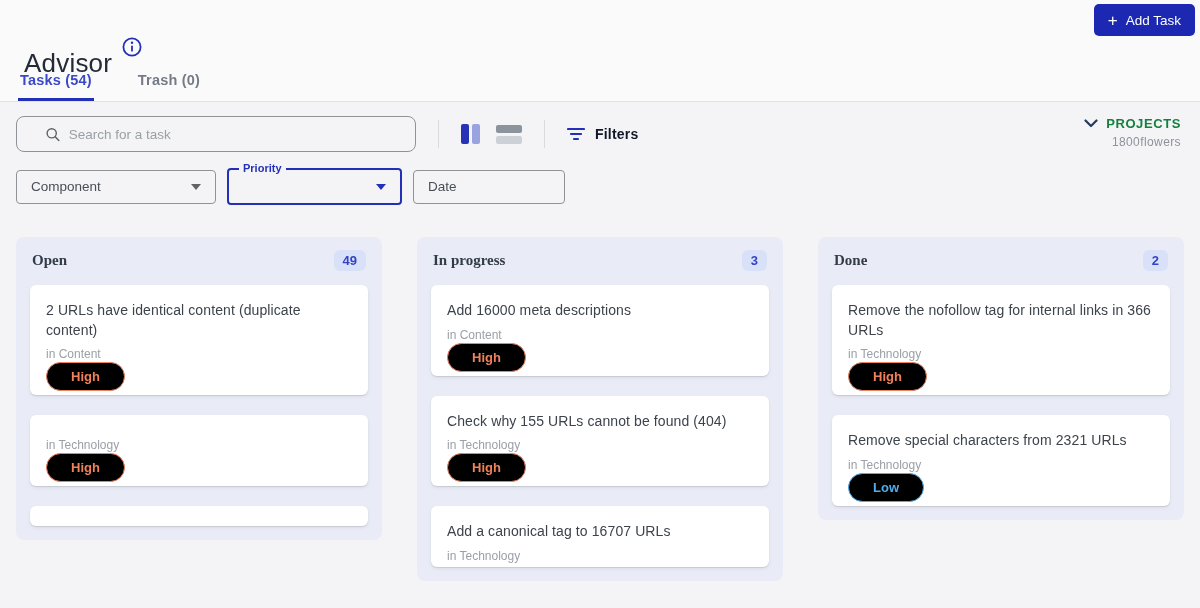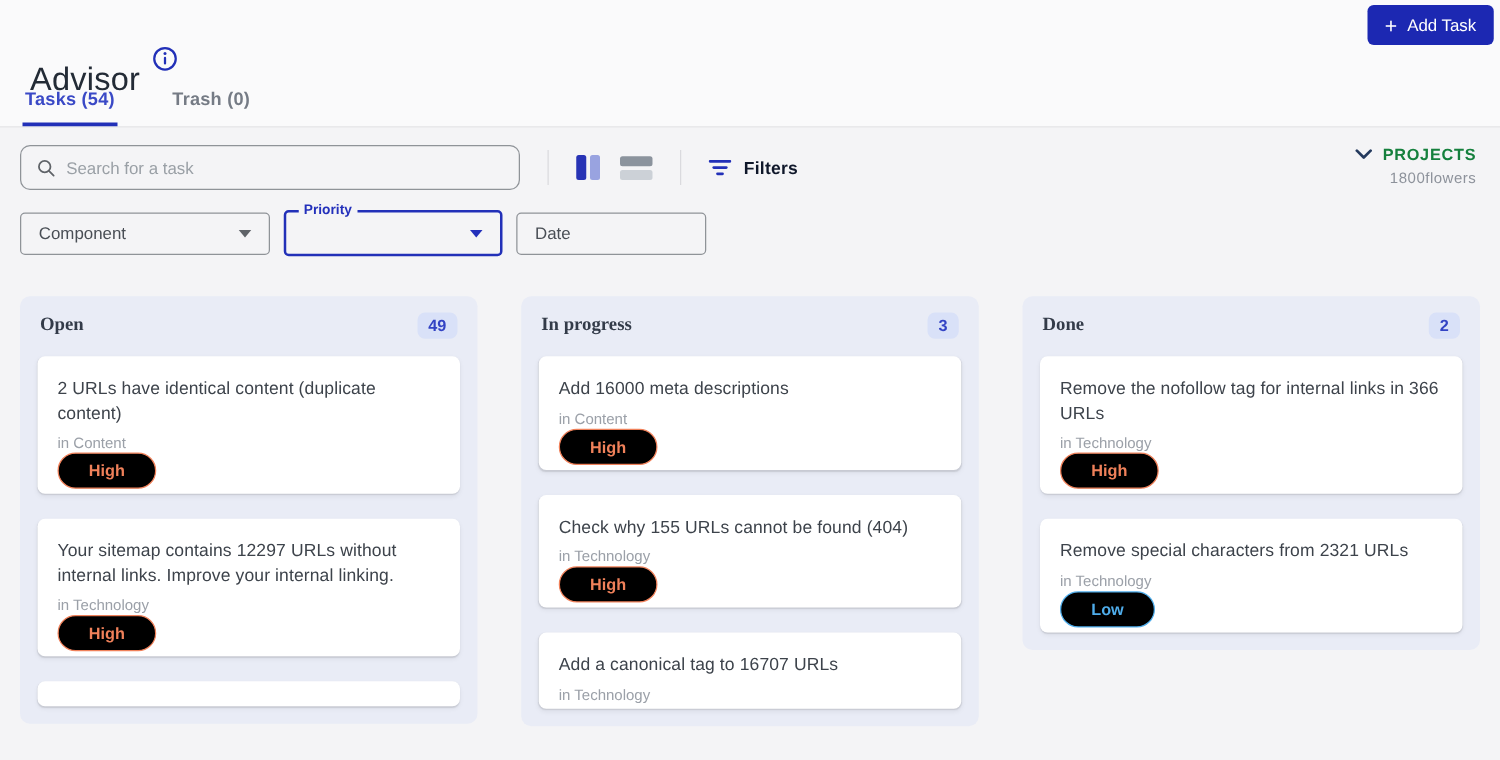--- a/index.html
+++ b/index.html
@@ -51,21 +51,21 @@
   
   .toolbar {
     display: flex; align-items: center;
     padding: 14px 16px 8px 16px;
     position: relative; height: 58px;
   }
   .search-box {
     width: 400px; height: 36px;
     border: 1px solid #8f9398; border-radius: 8px;
     display: flex; align-items: center;
-    padding: 0 12px; gap: 8px; background: transparent; justify-content: center;
+    padding: 0 28px; gap: 8px; background: transparent; justify-content: center;
   }
   .search-box input {
     border: none; outline: none; background: transparent;
     font-size: 13.5px; color: #3c4043; width: 100%;
     font-family: inherit;
   }
   .search-box input::placeholder { color: #9aa0a6; }
   .v-div { width: 1px; height: 28px; background: #dadade; margin: 0 22px; }
   .view-toggles { display: flex; align-items: center; gap: 16px; }
   .kanban-icon { display: flex; gap: 3px; cursor: pointer; }
@@ -230,21 +230,20 @@
       <span class="count-badge">49</span>
     </div>
     <div class="cards">
   <div class="card">
     <div class="card-title">2 URLs have identical content (duplicate content)</div>
     <div class="card-component">in Content</div>
     <span class="priority-pill p-high">High</span>
   </div>
 
   <div class="card">
-    <div class="card-title">Your sitemap contains 12297 URLs without internal links. Improve your internal linking.</div>
     <div class="card-component">in Technology</div>
     <span class="priority-pill p-high">High</span>
   </div>
 
   <div class="card">
     
     
     
   </div>
 </div>

